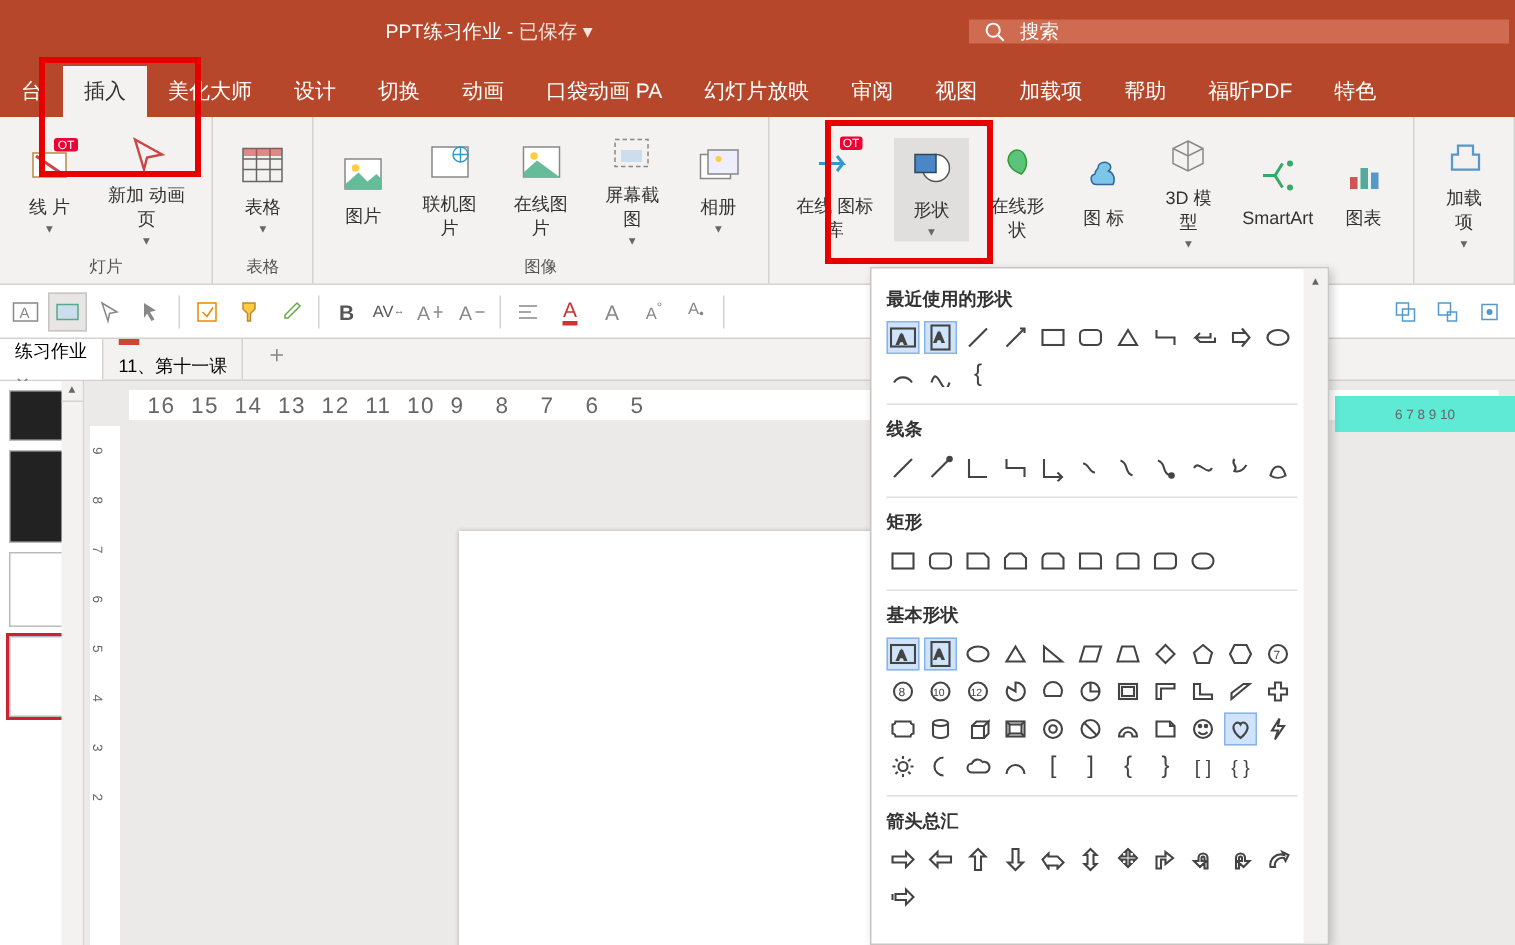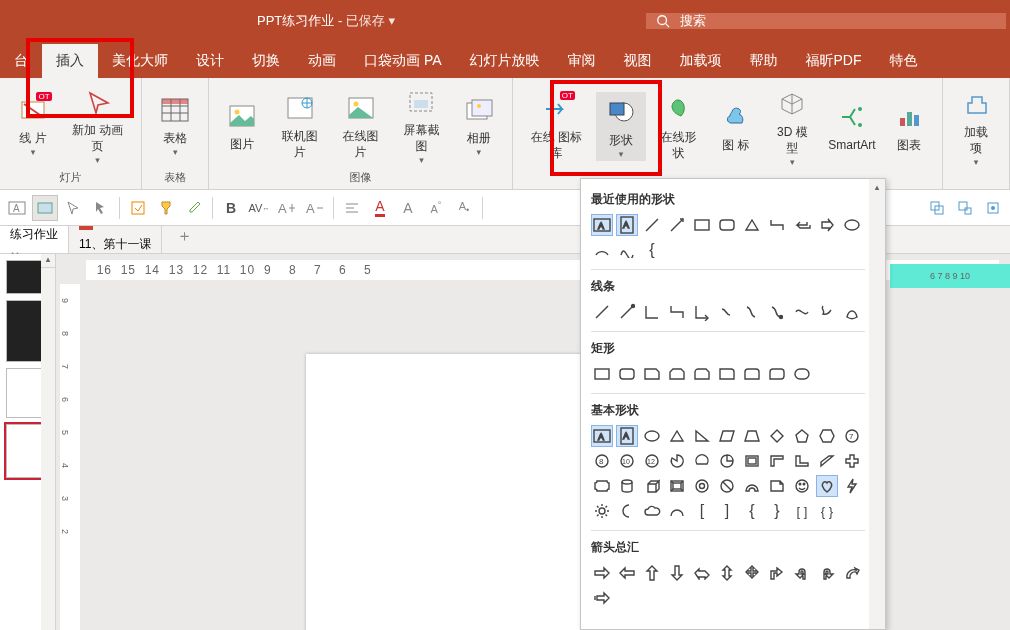--- a/index.html
+++ b/index.html
@@ -49,21 +49,21 @@
 .thumbs { width:56px; background:#fff; border-right:1px solid #d4d2d0; position:relative; }
 .thumb { width:44px; height:34px; margin:6px auto 0; border:1px solid #bbb; background:#fff; }
 .thumb.sel { outline:2px solid #c23; }
 .thumb.dark { background:#222; }
 .thumbscroll { position:absolute; right:0; top:0; width:14px; height:100%; background:#f3f2f1; }
 .thumbscroll .t { height:14px; border-bottom:1px solid #d4d2d0; text-align:center; font-size:9px; color:#666; }
 
 .canvaszone { flex:1; background:#eceae8; position:relative; }
 .vruler { position:absolute; left:4px; top:30px; width:20px; bottom:0; background:#fff; font-size:9px; color:#666; }
 .vruler div { writing-mode:vertical-rl; text-align:center; padding:14px 0; }
-.hruler { position:absolute; left:30px; right:11px; top:6px; height:20px; background:#fff; color:#666; font-size:12px; display:flex; align-items:center; justify-content:flex-start; padding-left:2px; letter-spacing:1px; overflow:hidden; white-space:pre; }
+.hruler { position:absolute; left:30px; right:11px; top:6px; height:20px; background:#fff; color:#666; font-size:15px; display:flex; align-items:center; justify-content:flex-start; padding-left:2px; letter-spacing:1px; overflow:hidden; white-space:pre; }
 .slide { position:absolute; left:250px; top:100px; width:320px; height:500px; background:#fff; box-shadow:0 0 3px rgba(0,0,0,.25); }
 
 
 .panel { position:absolute; left:580px; top:178px; width:306px; height:452px; background:#fff; border:1px solid #c8c6c4; box-shadow:2px 2px 6px rgba(0,0,0,.2); z-index:50; overflow:hidden; }
 .panel-inner { width:290px; height:100%; overflow:hidden; padding:6px 6px 0 10px; }
 .panel-scroll { position:absolute; right:0; top:0; width:16px; height:100%; background:#f3f2f1; }
 .panel-scroll .up, .panel-scroll .dn { height:16px; text-align:center; font-size:9px; color:#666; line-height:16px; }
 .sect-title { font-size:12px; font-weight:bold; padding:6px 0 6px; color:#333; }
 .shaperow { display:flex; flex-wrap:wrap; gap:3px 3px; padding-bottom:6px; }
 .shp { width:22px; height:22px; display:flex; align-items:center; justify-content:center; cursor:pointer; }

